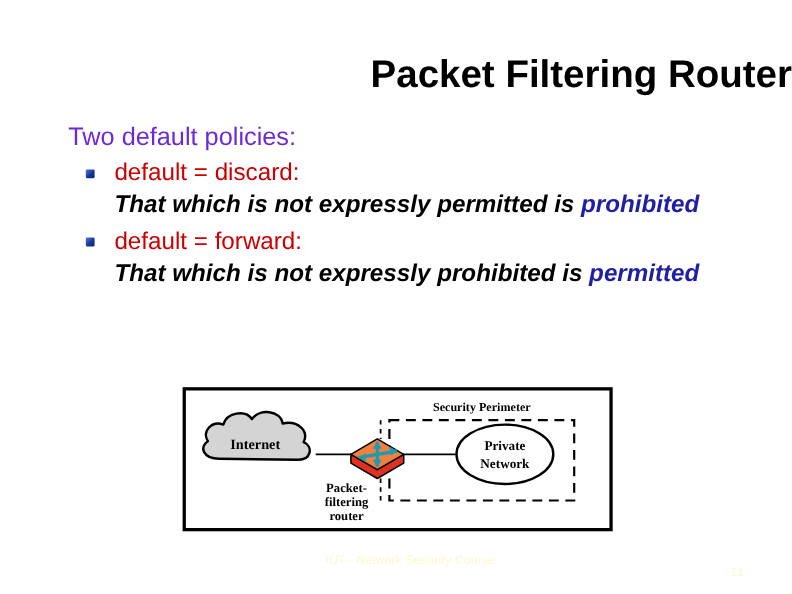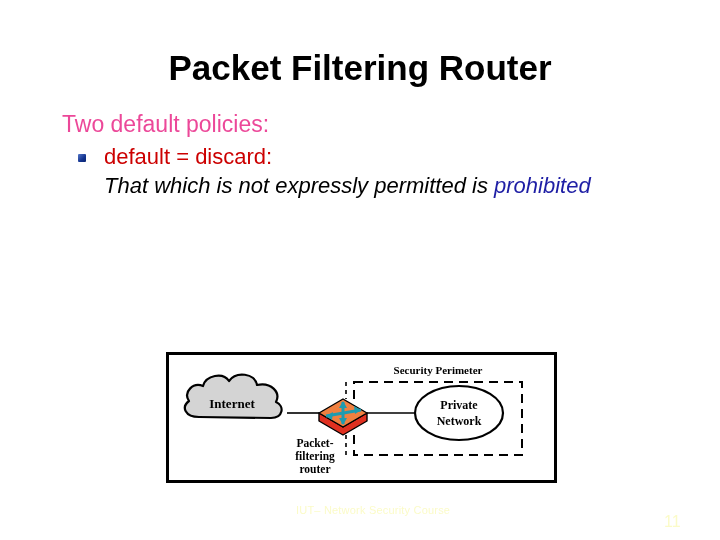--- a/index.html
+++ b/index.html
@@ -21,40 +21,40 @@
     height: 540px;
     background: #ffffff;
   }
 
   
   .slide-title {
     position: absolute;
     left: 0;
     top: 48px;
     width: 720px;
-    text-align: center;
+    text-align: right;
     font-size: 35px;
     font-weight: bold;
     color: #000000;
     letter-spacing: 0px;
     line-height: 40px;
     white-space: nowrap;
   }
 
   
   .body-area {
     position: absolute;
     left: 62px;
     top: 110px;
     width: 600px;
   }
 
   .lead-line {
     font-size: 23px;
-    color: #ec4899;
+    color: #6d28d9;
     line-height: 29px;
     margin: 0 0 4px 0;
   }
 
   .bullet-list {
     list-style: none;
     margin: 0;
     padding: 0;
   }
 
@@ -79,20 +79,21 @@
     font-weight: normal;
     color: #CC0000;
     line-height: 28px;
   }
 
   .bullet-body {
     font-size: 22px;
     font-style: italic;
     color: #000000;
     line-height: 29px;
+    font-weight: bold;
   }
 
   .bullet-body .accent-word {
     color: #1F1FA5;
     font-style: italic;
   }
 
   
   .figure-box {
     position: absolute;
@@ -115,21 +116,21 @@
     top: 504px;
     font-size: 11px;
     color: #FBFBC8;
     white-space: nowrap;
     letter-spacing: 0.2px;
   }
   .footer-page {
     position: absolute;
     left: 664px;
     top: 513px;
-    font-size: 16px;
+    font-size: 12px;
     color: #FBFBC8;
   }
 </style>
 </head>
 <body>
 
 <div class="slide">
 
   <div class="slide-title">Packet Filtering Router</div>
 
@@ -141,20 +142,28 @@
 
       <li class="bullet-item">
         <span class="bullet-marker"></span>
         <div class="bullet-heading">default = discard:</div>
         <div class="bullet-body">
           <span>That which is not expressly permitted is</span>
           <span class="accent-word">prohibited</span>
         </div>
       </li>
 
+      <li class="bullet-item">
+        <span class="bullet-marker"></span>
+        <div class="bullet-heading">default = forward:</div>
+        <div class="bullet-body">
+          <span>That which is not expressly prohibited is</span>
+          <span class="accent-word">permitted</span>
+        </div>
+      </li>
 
     </ul>
   </div>
 
   <div class="figure-box">
     <svg width="385" height="125" viewBox="0 0 385 125" xmlns="http://www.w3.org/2000/svg">
 
       <line x1="118" y1="58" x2="150" y2="58" stroke="#000" stroke-width="1.6"></line>
 
       <line x1="198" y1="58" x2="248" y2="58" stroke="#000" stroke-width="1.6"></line>

